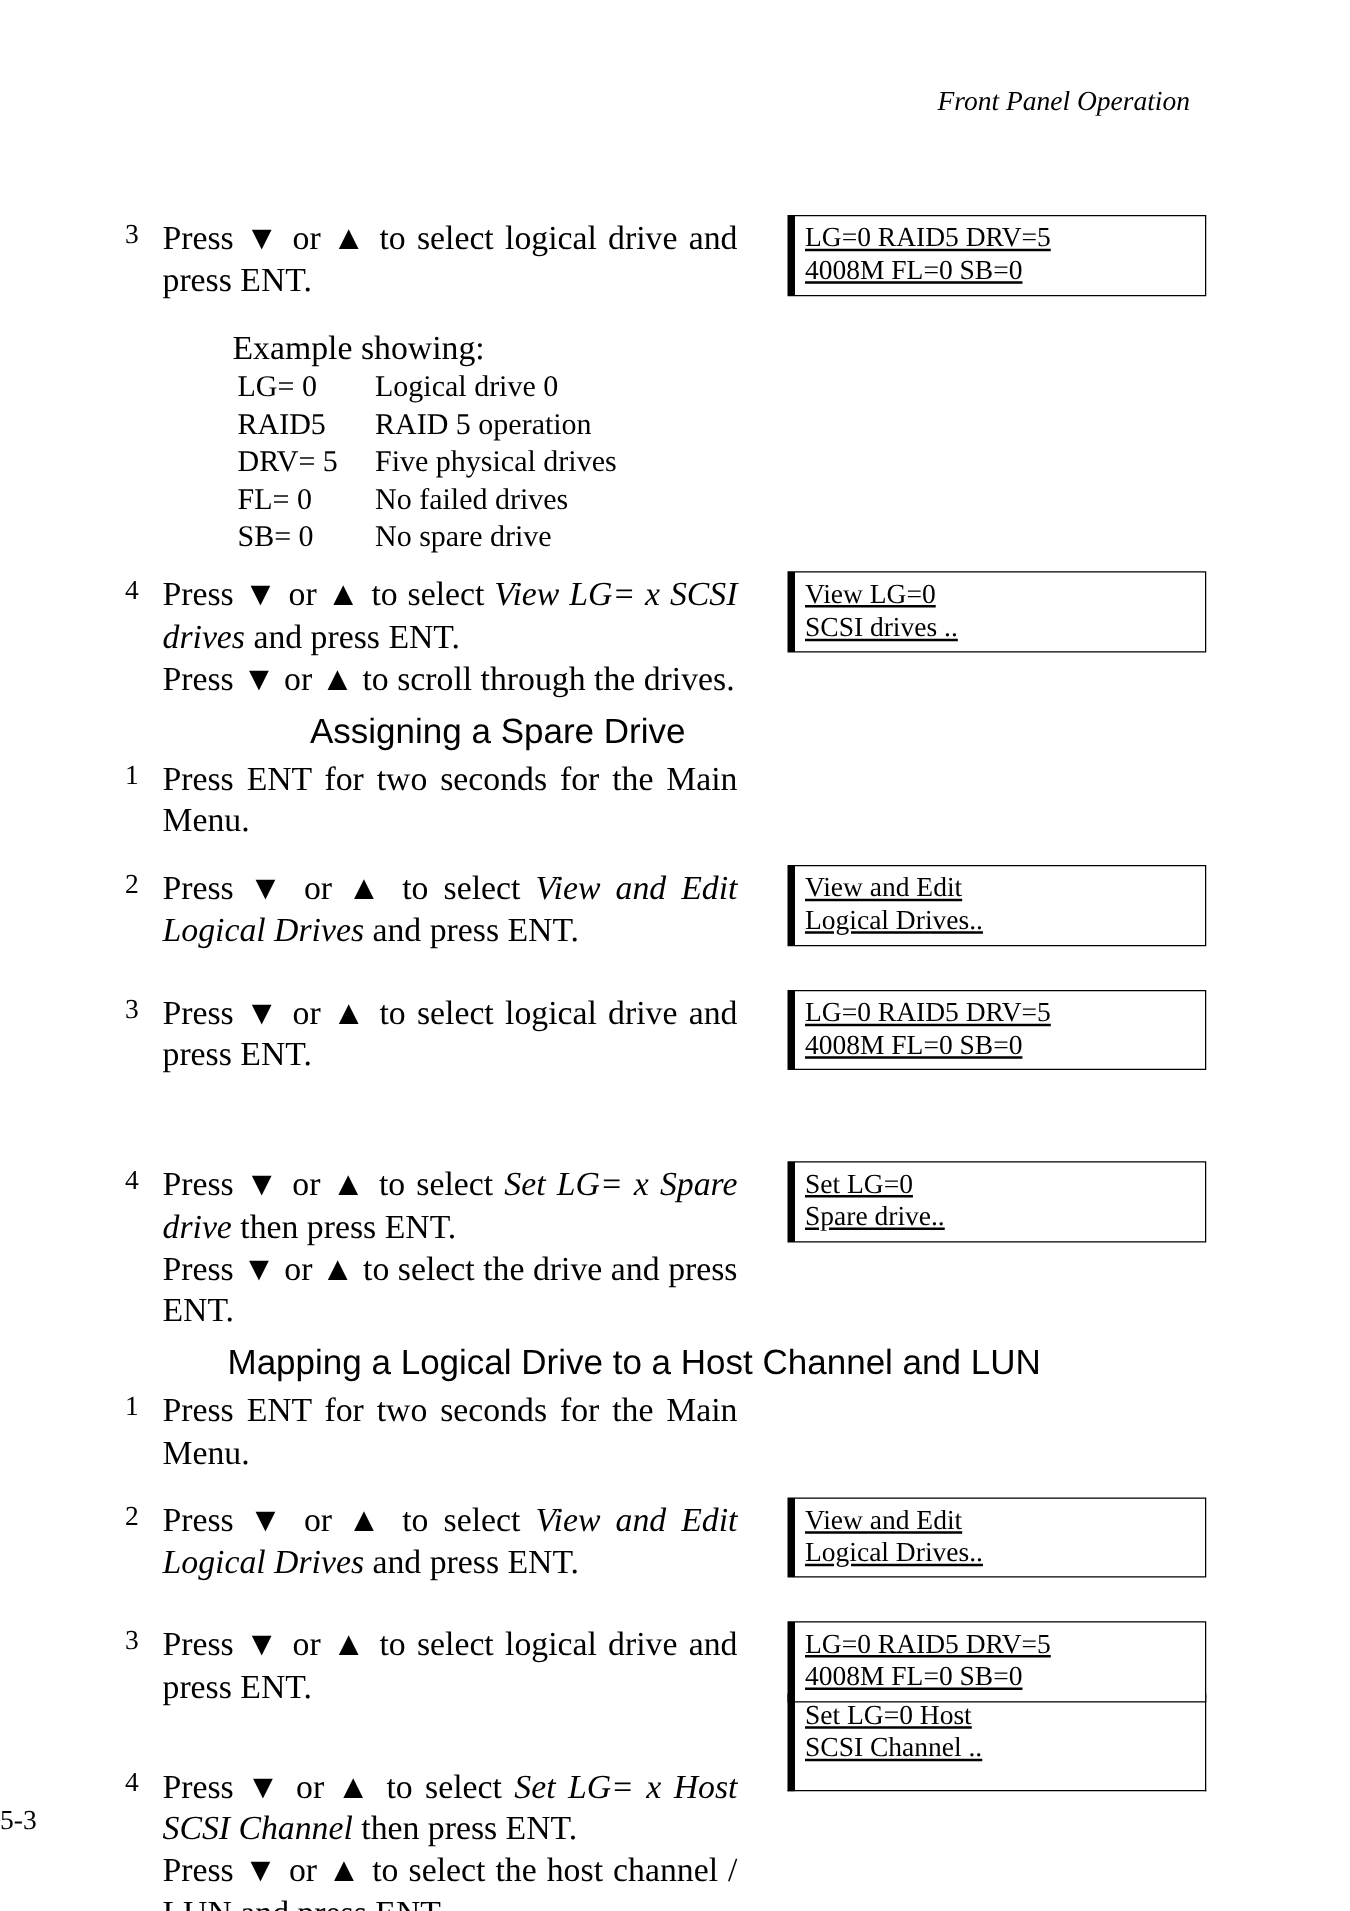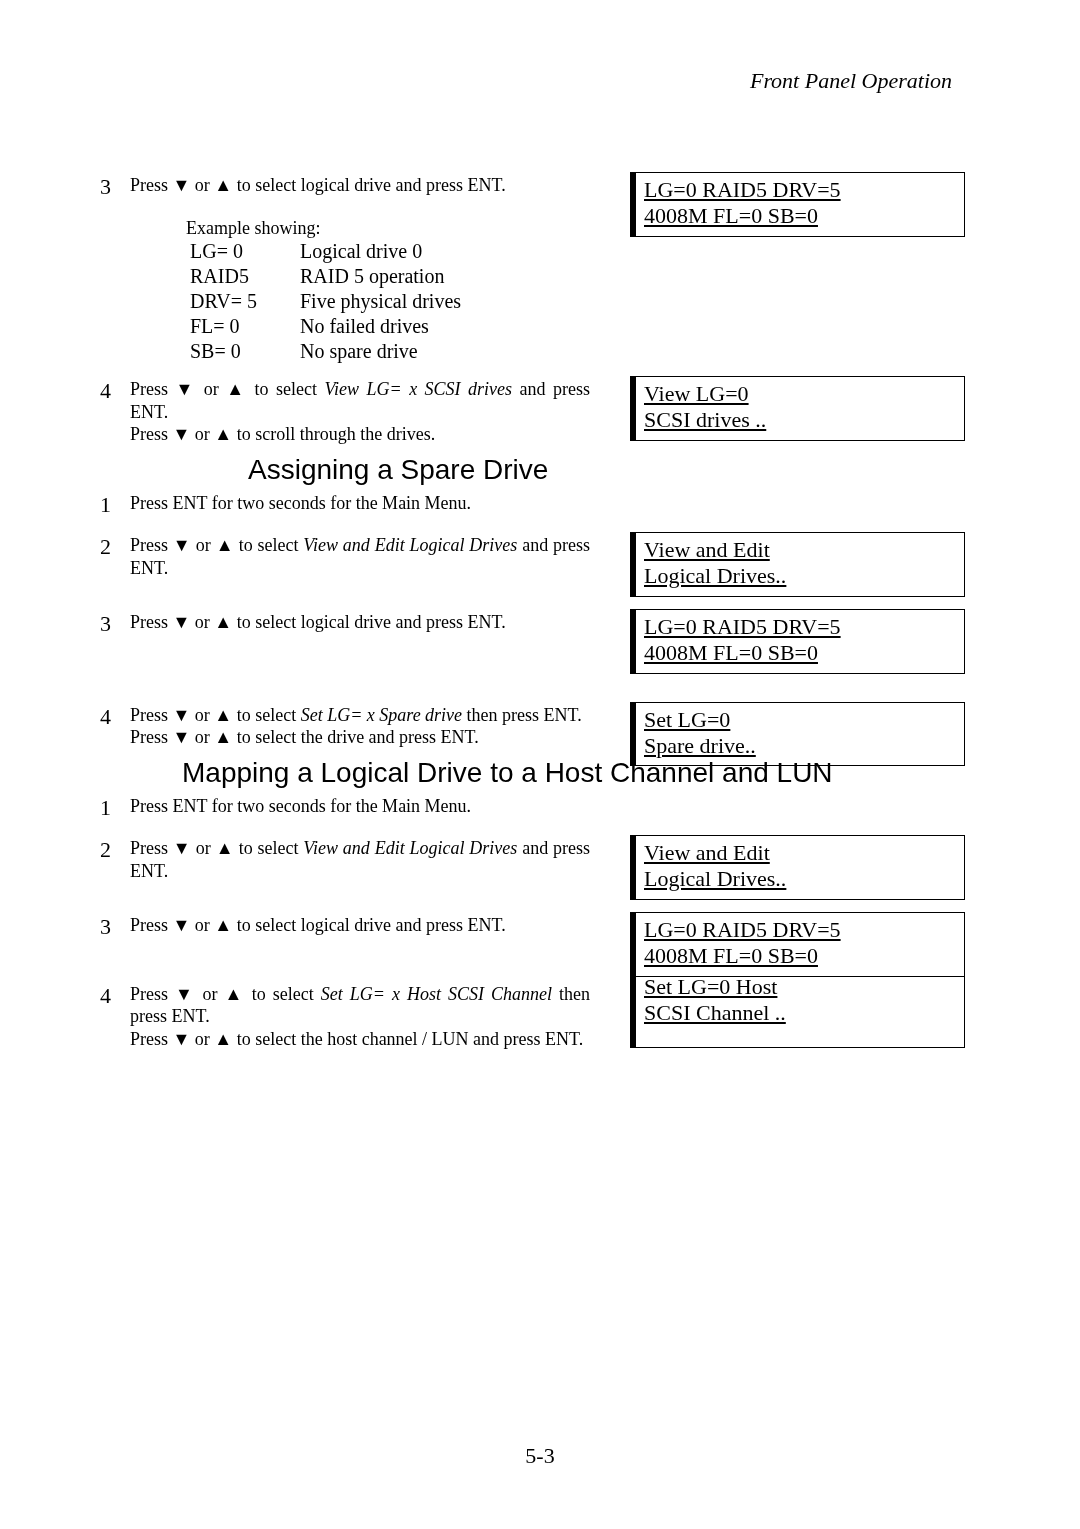--- a/index.html
+++ b/index.html
@@ -26,29 +26,29 @@
     position: relative;
     margin-bottom: 6px;
   }
   .step-num {
     position: absolute;
     left: -30px;
     top: 0;
     font-size: 22px;
   }
   .step-body {
-    font-size: 18px;
+    font-size: 27px;
     line-height: 1.25;
     width: 460px;
     text-align: justify;
   }
   .step-body .italic { font-style: italic; }
   .example-table {
     margin-left: 60px;
-    font-size: 20px;
+    font-size: 24px;
     line-height: 1.25;
   }
   .example-table .trow { display: flex; }
   .example-table .tkey { width: 110px; }
   .example-table .tval { flex: 1; }
   .lcd {
     position: absolute;
     left: 500px;
     width: 335px;
     border: 1px solid #000;
@@ -67,21 +67,21 @@
     margin-top: 8px;
     margin-bottom: 6px;
   }
   .section-head.wide { margin-left: 52px; }
   .tri { font-family: Arial, sans-serif; }
   .page-num {
     position: absolute;
     bottom: 60px;
     left: 0;
     width: 1080px;
-    text-align: center;
+    text-align: left;
     font-size: 22px;
   }
   .gap { height: 14px; }
   .gap-lg { height: 50px; }
   .gap-md { height: 26px; }
 </style>
 </head>
 <body>
 
 <div class="page">

